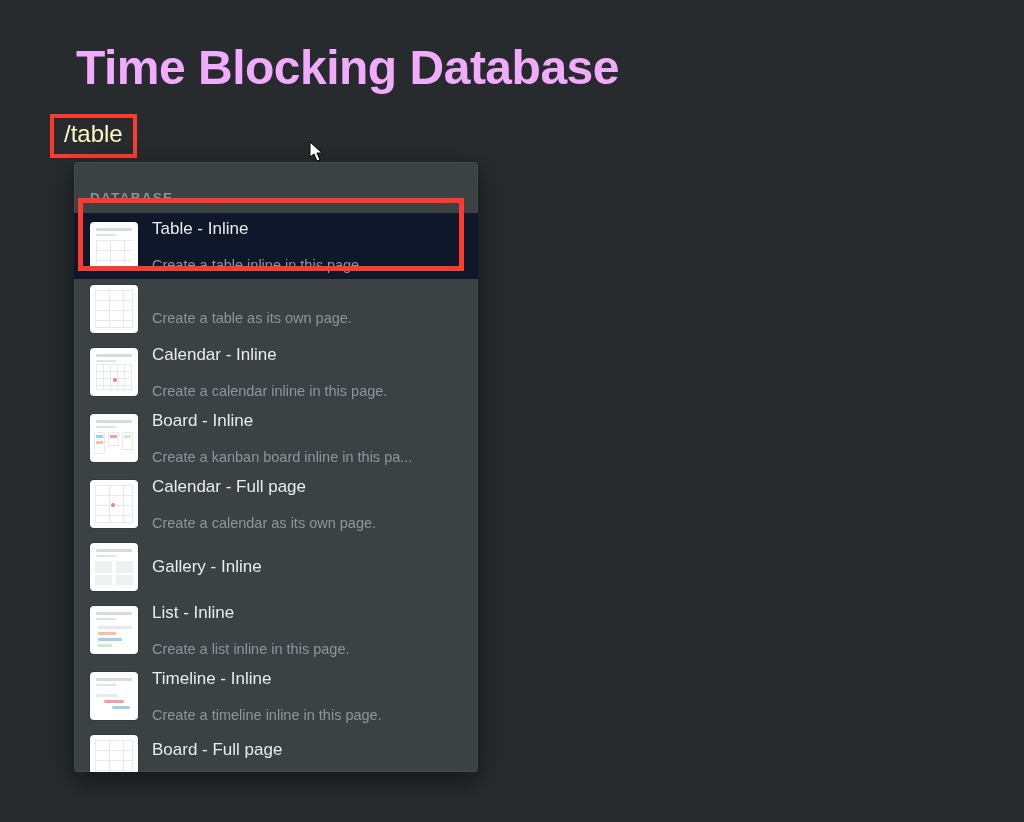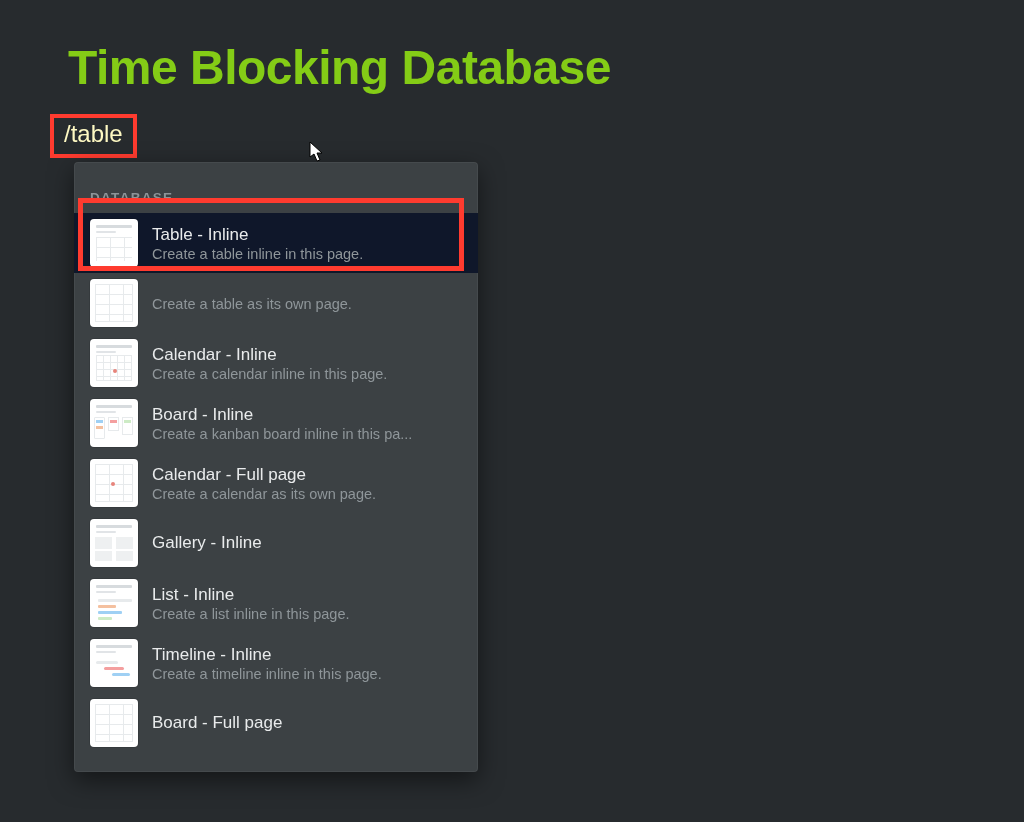--- a/index.html
+++ b/index.html
@@ -7,25 +7,25 @@
     width: 1024px;
     height: 822px;
     background: #272b2e;
     font-family: -apple-system, BlinkMacSystemFont, "Segoe UI", Helvetica, Arial, sans-serif;
     color: #e6e6e6;
     overflow: hidden;
     position: relative;
   }
   .page-title {
     position: absolute;
-    left: 68px;
+    left: 76px;
     top: 40px;
     font-size: 48px;
     font-weight: 700;
-    color: #84cc16;
+    color: #f0abfc;
     letter-spacing: -0.5px;
   }
   .slash-input-wrap {
     position: absolute;
     left: 50px;
     top: 114px;
     border: 4px solid #ff3b2f;
     padding: 2px 10px 6px 10px;
   }
   .slash-input {
@@ -75,21 +75,21 @@
   .menu-item-texts { flex: 1; min-width: 0; }
   .menu-item-title {
     font-size: 17px;
     color: #e9ebec;
     font-weight: 400;
   }
   .menu-item-desc {
     font-size: 14.5px;
     color: #8f969a;
     font-weight: 400;
-    margin-top: 1px;
+    margin-top: 18px;
     white-space: nowrap;
     overflow: hidden;
     text-overflow: ellipsis;
   }
   .highlight-first {
     position: absolute;
     left: 78px;
     top: 198px;
     width: 386px;
     height: 73px;

